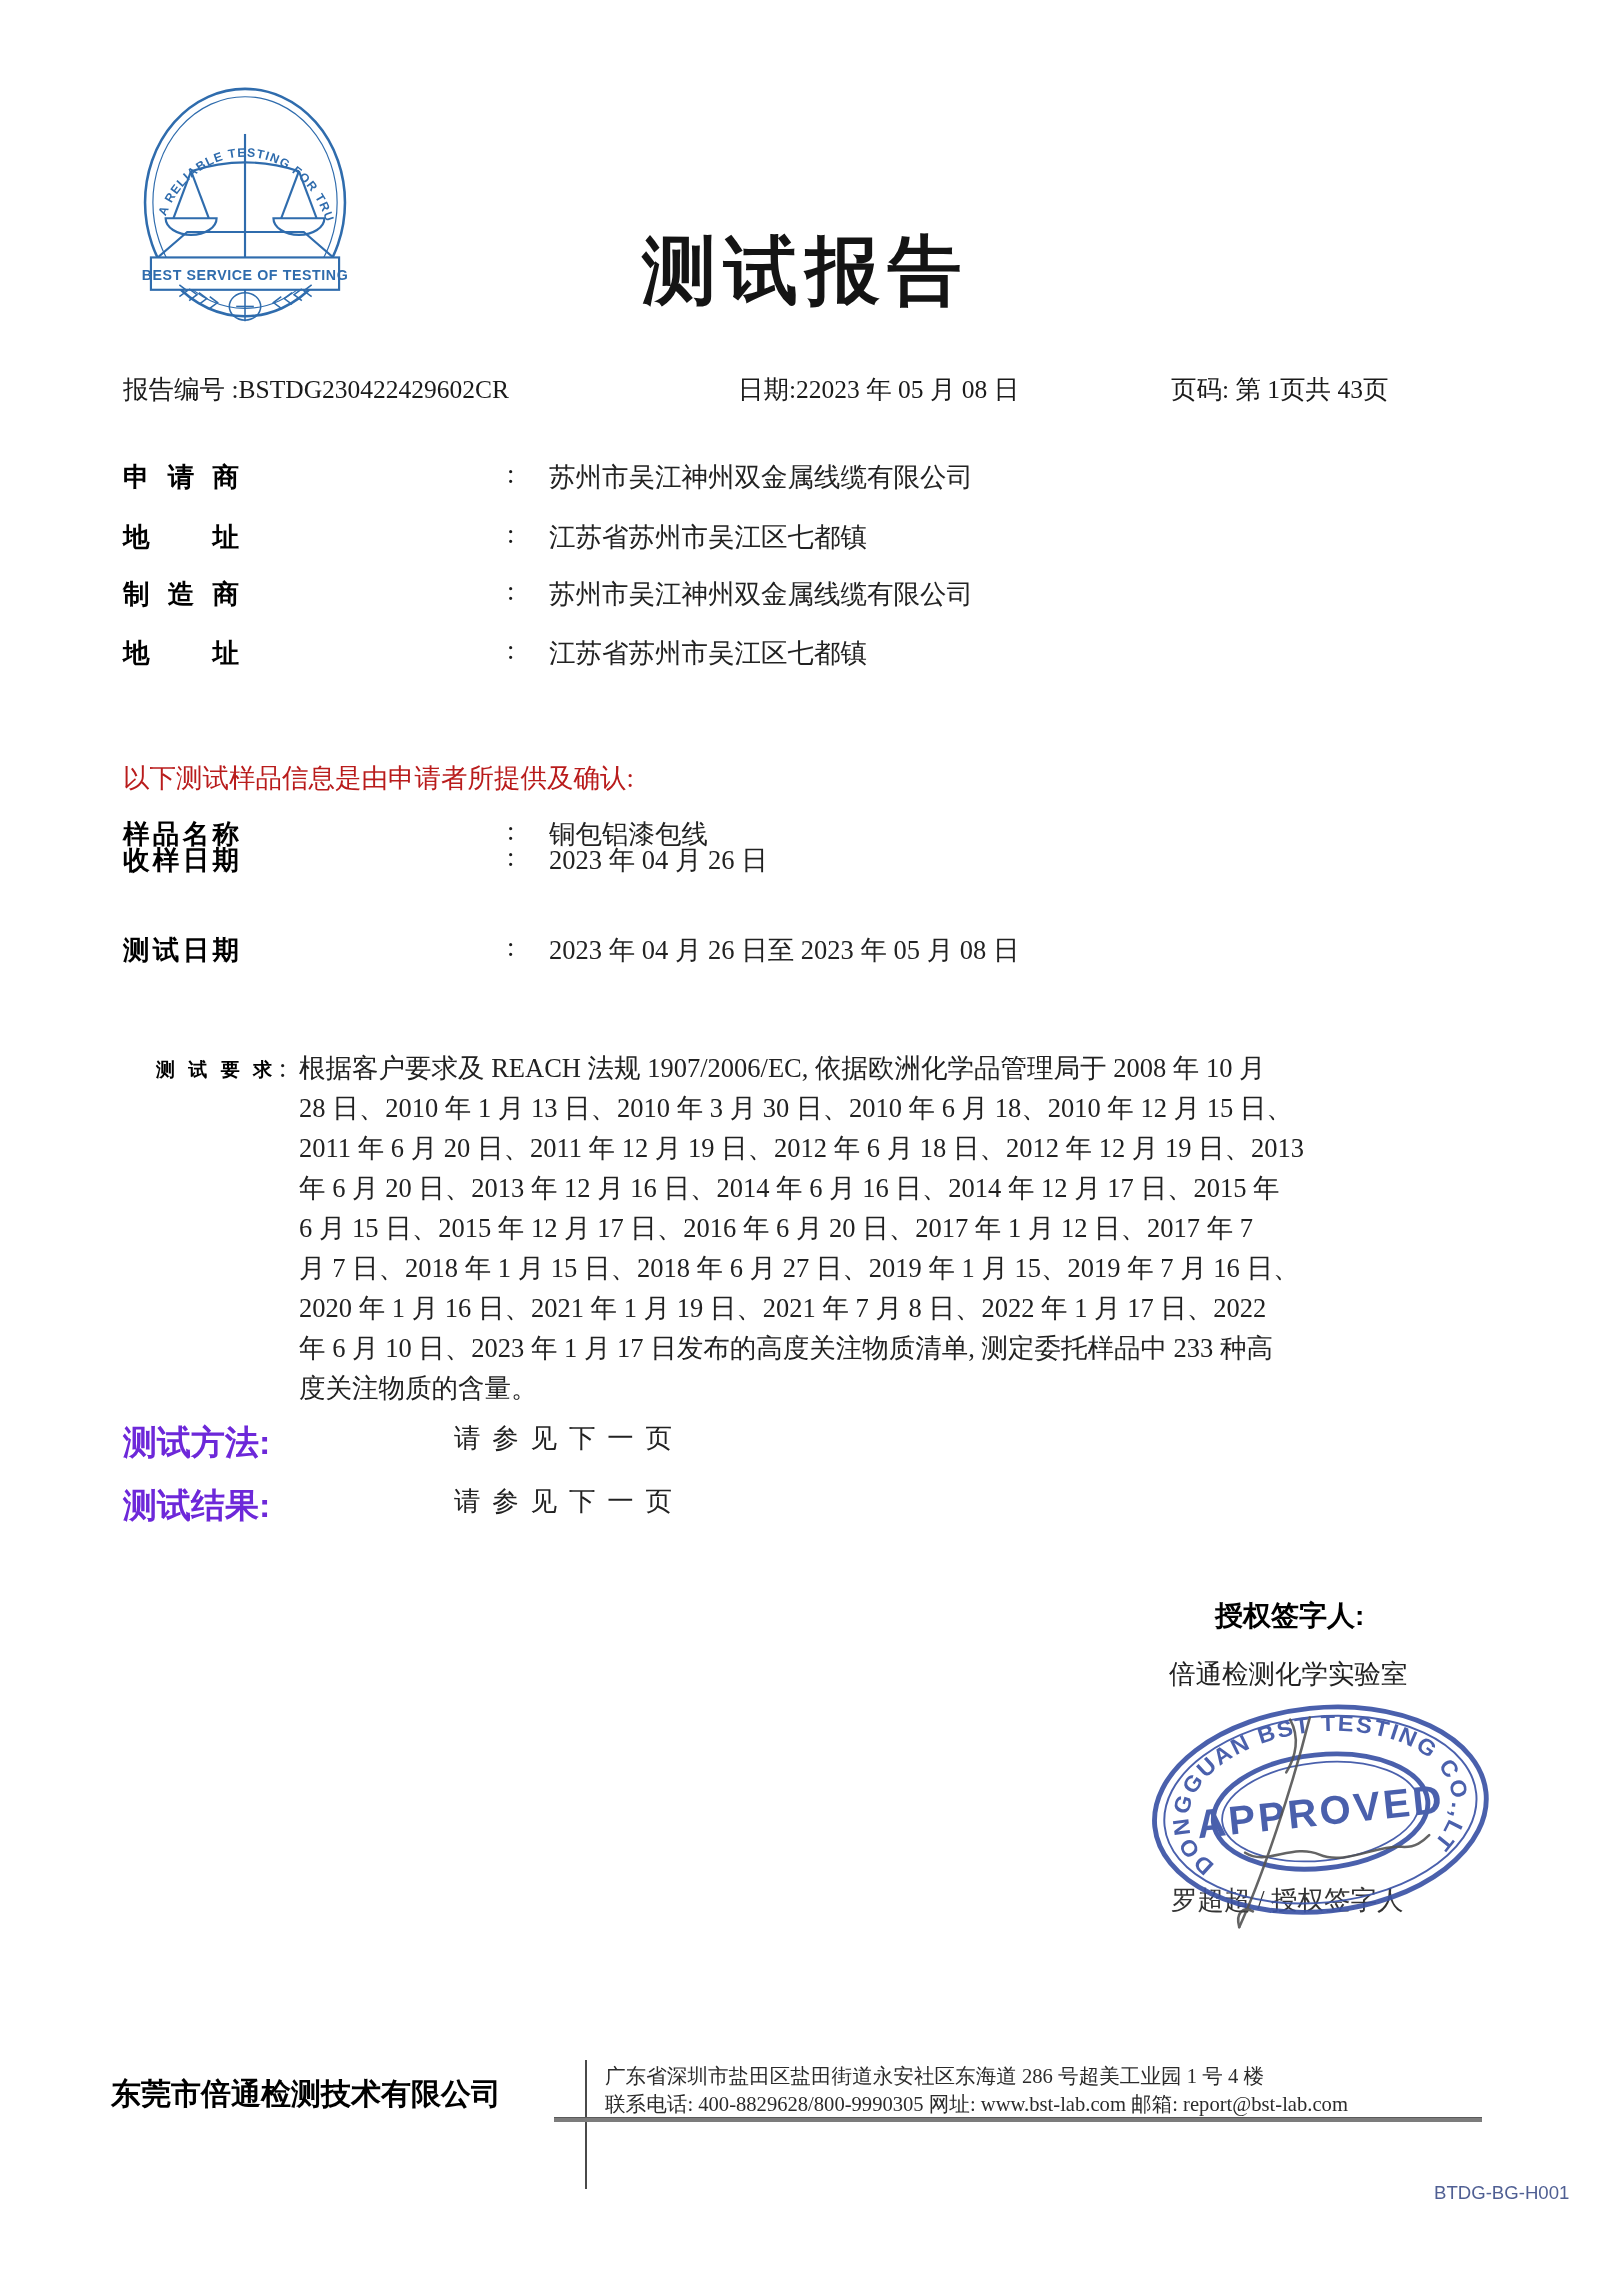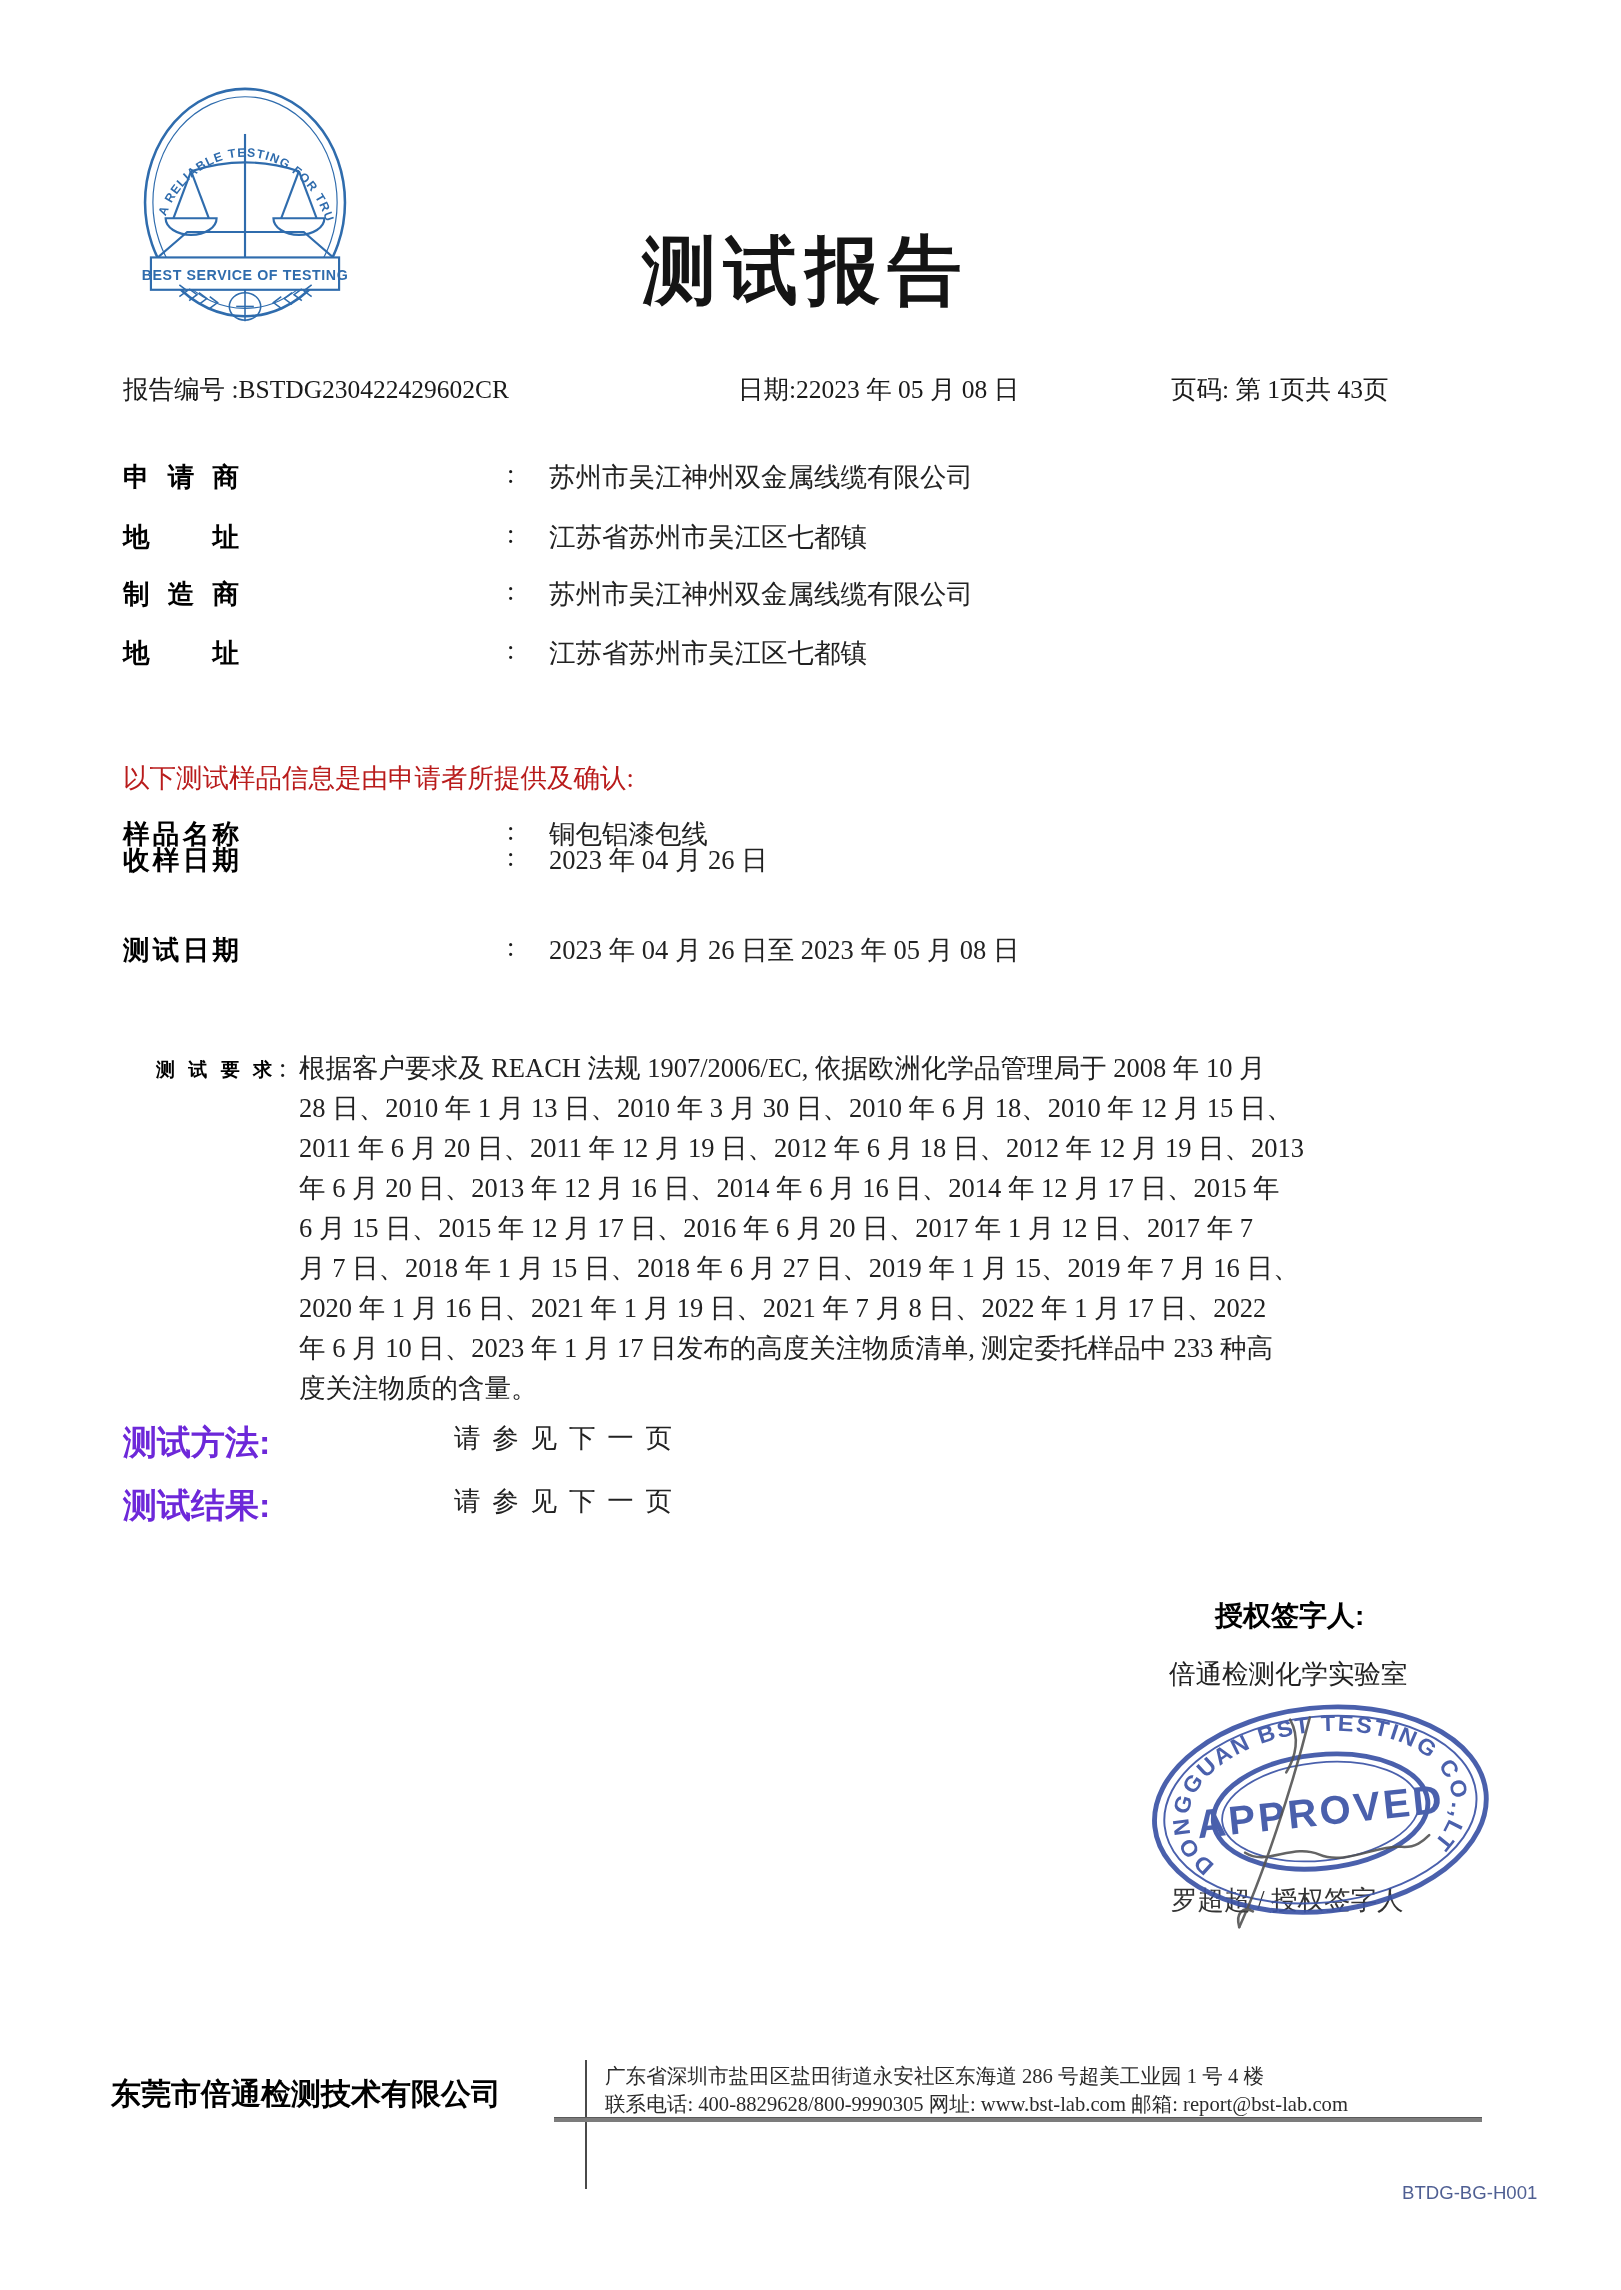--- a/index.html
+++ b/index.html
@@ -86,21 +86,21 @@
   }
   .company{
     left:111px;top:2074px;
     font-family:"Liberation Sans","DejaVu Sans",sans-serif;
     font-weight:bold;font-size:30px;color:#000;white-space:nowrap;
   }
   .divider-v{left:585px;top:2060px;width:2px;height:129px;background:#4a4a4a;}
   .addr{left:605px;top:2062px;font-size:20.6px;color:#2b2b2b;white-space:nowrap;}
   .contact{left:605px;top:2090px;font-size:20.6px;color:#2b2b2b;white-space:nowrap;}
   .rule-h{left:554px;top:2117px;width:928px;height:3.9px;background:#7c7c7c;border-top:1px solid #5a5a5a;}
-  .doc-code{left:1402px;top:2182px;font-size:18.6px;color:#4f5f93;font-family:"Liberation Sans","DejaVu Sans",sans-serif;}
+  .doc-code{left:1434px;top:2182px;font-size:18.6px;color:#4f5f93;font-family:"Liberation Sans","DejaVu Sans",sans-serif;}
 </style>
 </head>
 <body>
 
 <div class="page">
 
   <div class="abs logo">
     <svg width="211" height="245" viewBox="0 0 215 250">
       <g fill="none" stroke="#2f6cad">
         <ellipse cx="107" cy="122" rx="102" ry="116" stroke-width="2.6"></ellipse>

